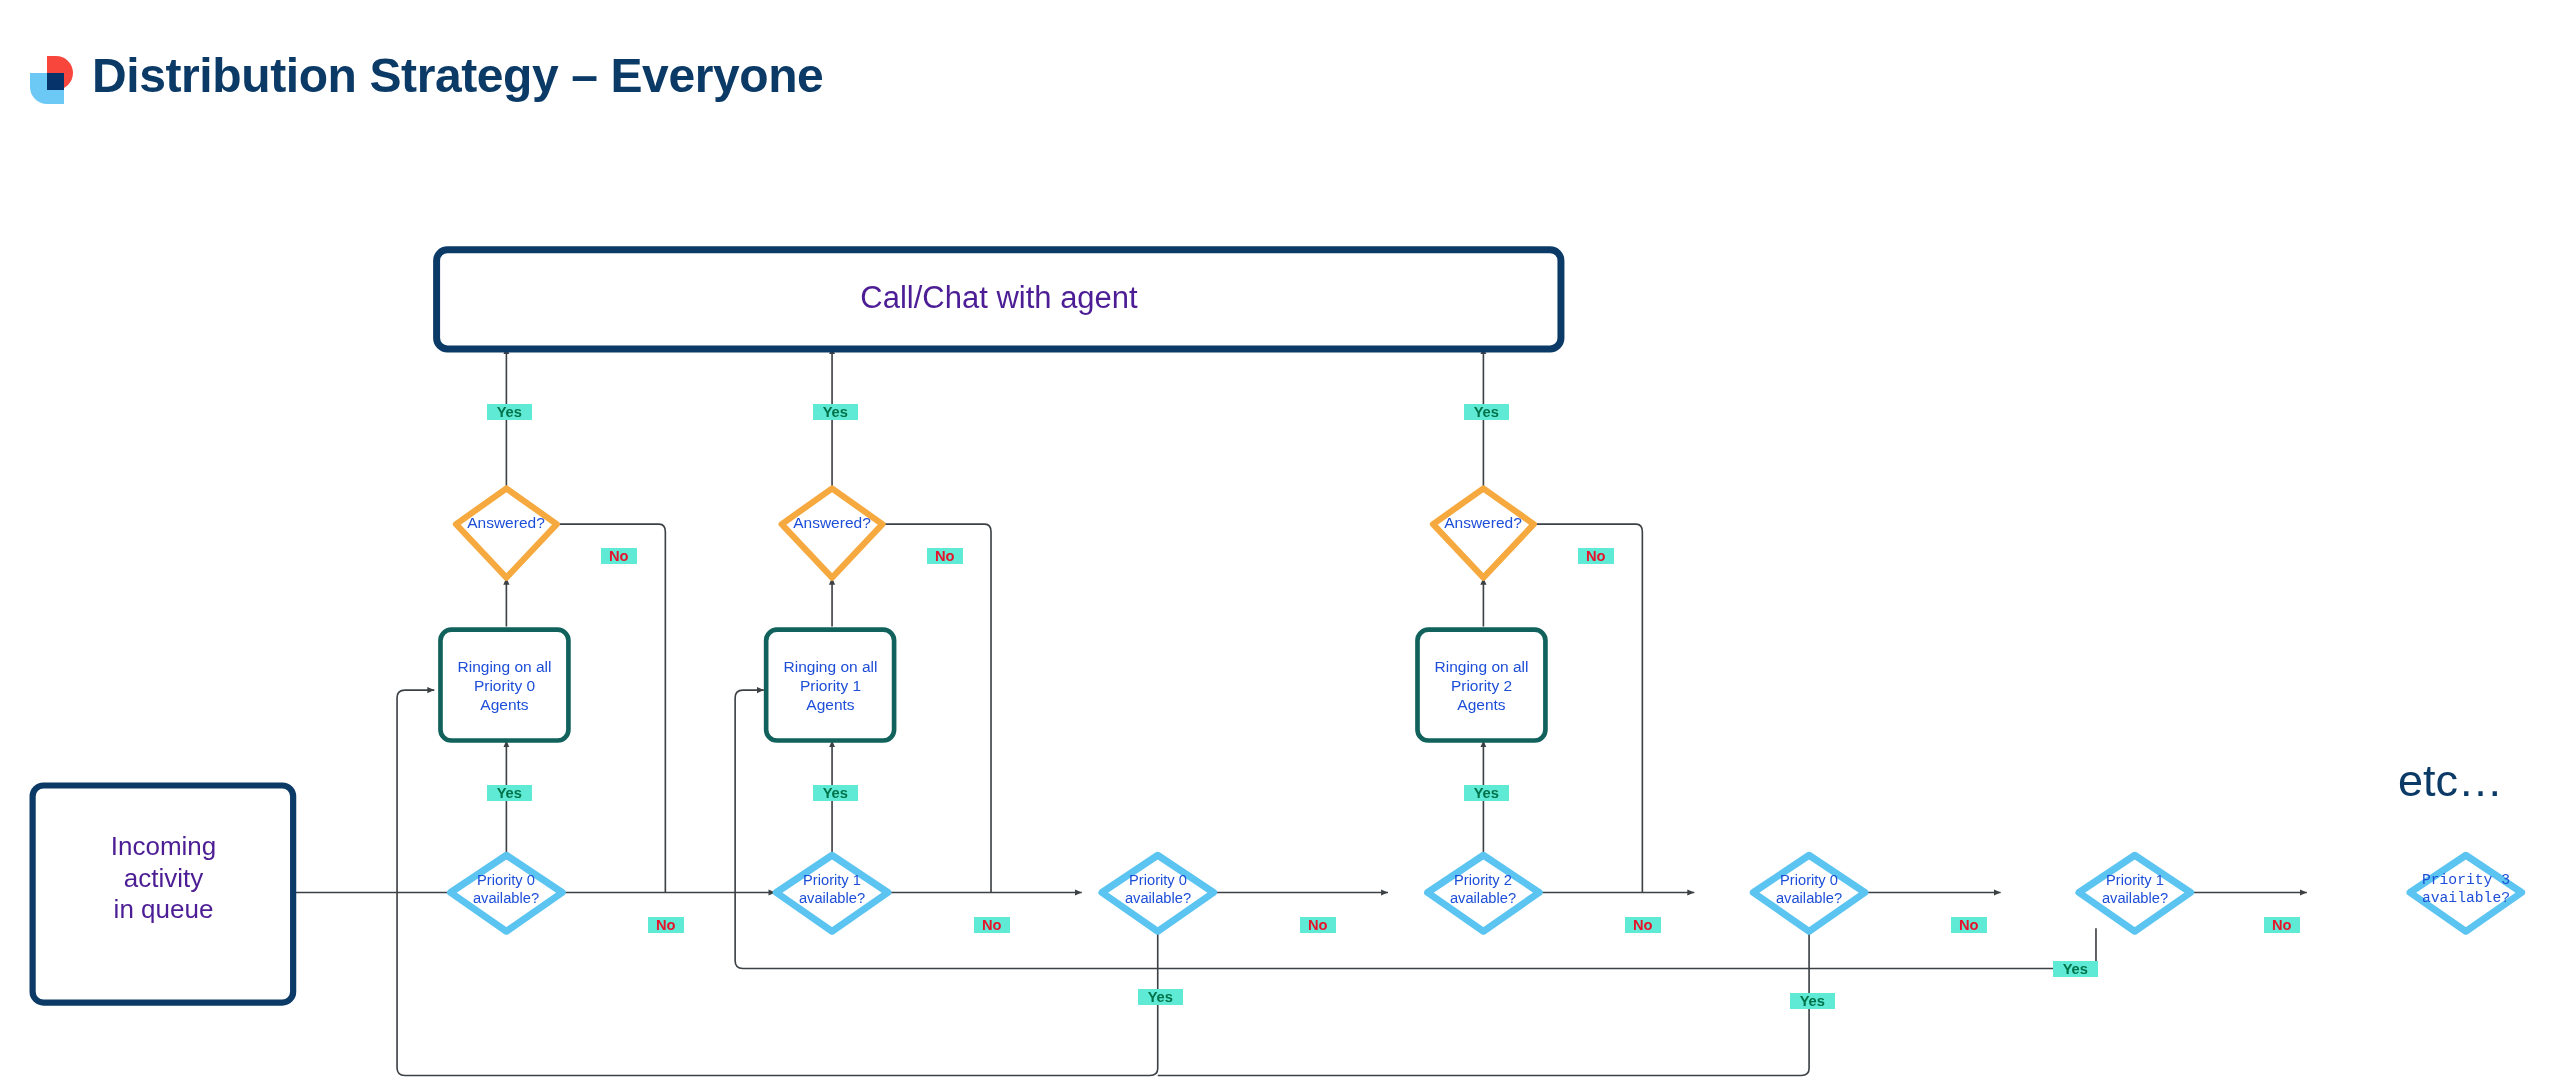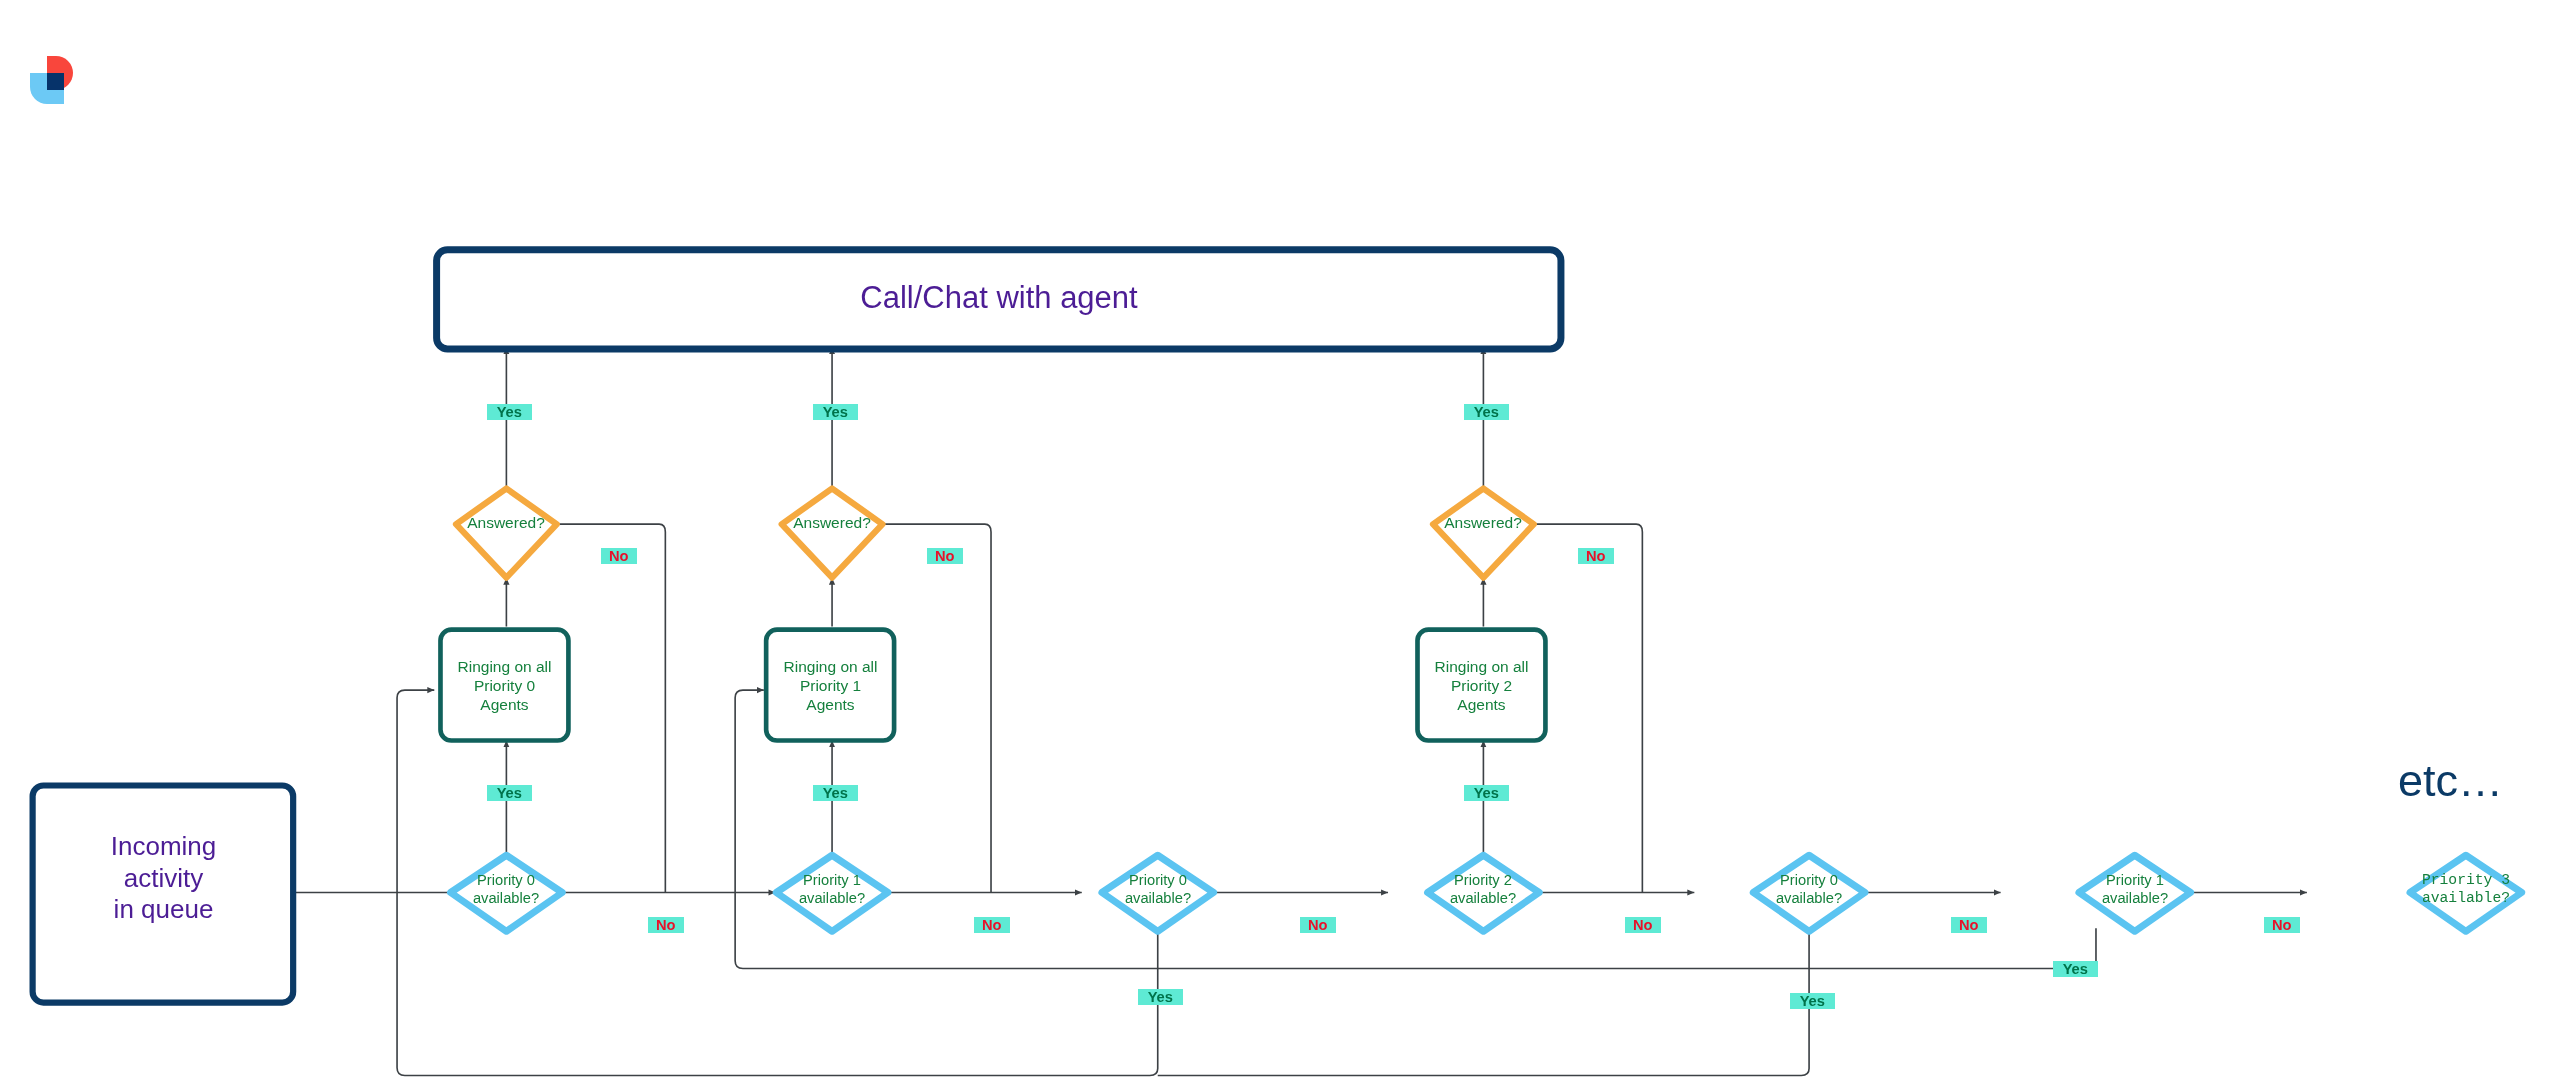--- a/index.html
+++ b/index.html
@@ -15,37 +15,38 @@
      background:#6CC9F5;border-bottom-left-radius:17px;}
   #logo .sq-navy{position:absolute;left:17px;top:17px;width:17px;height:17px;background:#06336A;}
   #page-title{position:absolute;left:92px;top:48px;font-size:48px;font-weight:bold;
      color:#0B3A66;letter-spacing:-0.4px;white-space:nowrap;}
 
   
   #canvas{position:absolute;left:0;top:0;width:2576px;height:1091px;}
 
   
   .node-label{position:absolute;text-align:center;line-height:1.22;
-     color:#15803d;pointer-events:none;}
+     color:#1d4ed8;pointer-events:none;}
   .nd-navy{color:#4c1d95;}
   .edge-label{position:absolute;font-size:14.7px;font-weight:bold;text-align:center;
      background:#5eead4;padding:0 2.3px;}
   .lbl-yes{color:#00734A;}
   .lbl-no{color:#E8122A;margin-top:32px;}
   #etc{position:absolute;font-size:45px;color:#0B3A66;margin-top:9px;}
 </style>
 </head>
 <body>
 
 <div id="header">
   <div id="logo">
     <div class="sq-red"></div>
     <div class="sq-blue"></div>
     <div class="sq-navy"></div>
   </div>
+  <div id="page-title">Distribution Strategy – Everyone</div>
 </div>
 
 <svg id="canvas" viewBox="0 0 3322 1407" xmlns="http://www.w3.org/2000/svg">
   <defs>
     <marker id="arr" markerWidth="11" markerHeight="11" refX="9" refY="4" orient="auto" markerUnits="userSpaceOnUse">
       <path d="M0,0 L9,4 L0,8 z" fill="#3C4145"></path>
     </marker>
   </defs>
 
   <g stroke="#3C4145" stroke-width="2.1" fill="none">

